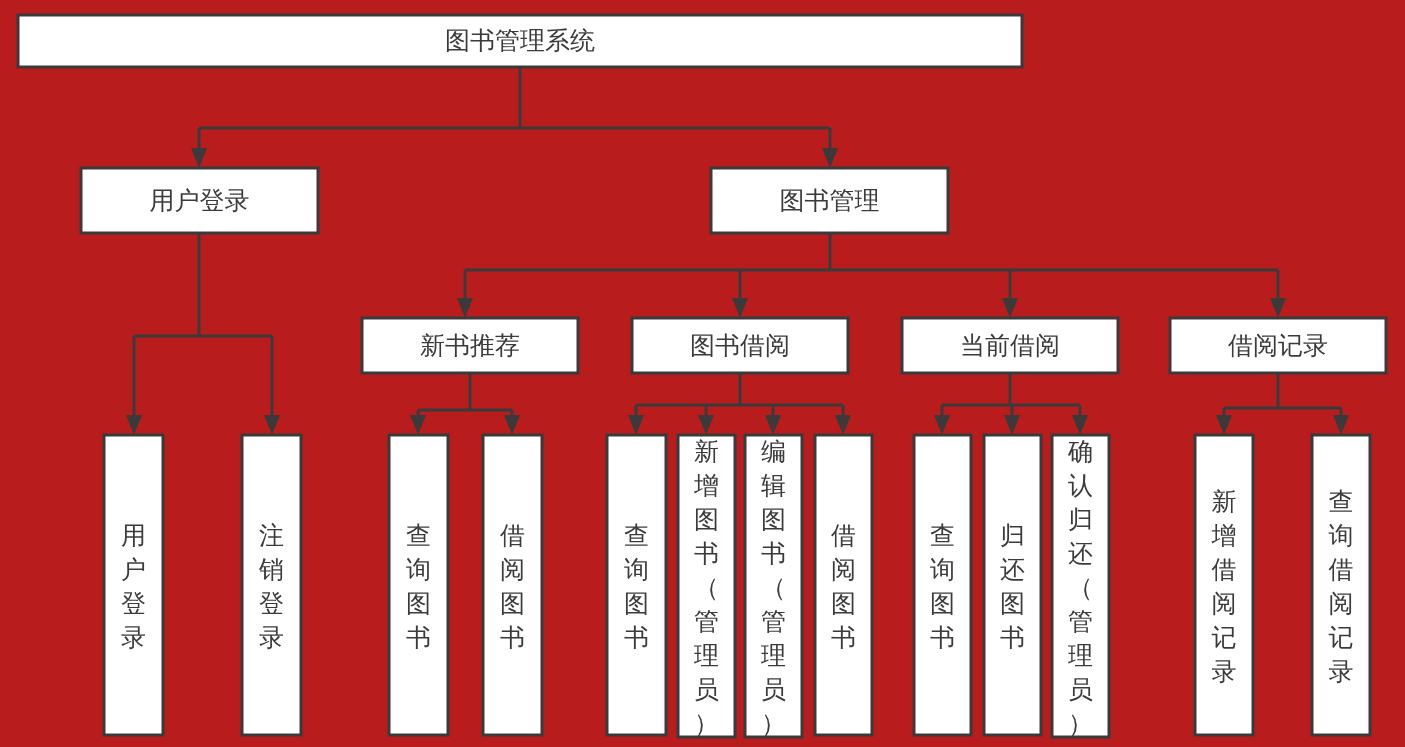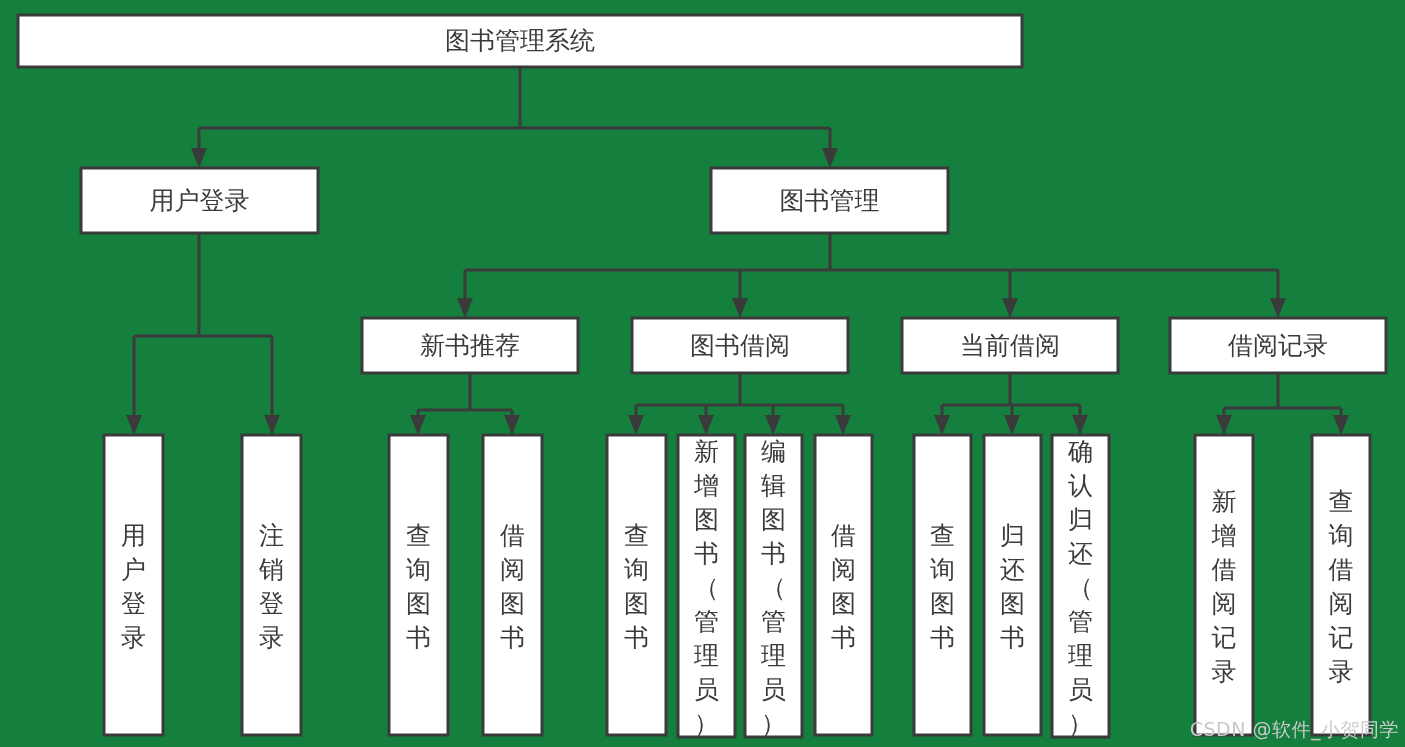--- a/index.html
+++ b/index.html
@@ -1,21 +1,21 @@
 <!DOCTYPE html>
 <html><head>
 <meta charset="utf-8">
 <title>图书管理系统 功能结构图</title>
 <style>
   html,body{margin:0;padding:0;background:#ffffff;}
   body{
     font-family:"DejaVu Sans","Liberation Sans",sans-serif;
     width:1405px;height:747px;overflow:hidden;
   }
-  #diagram-root{position:relative;width:1405px;height:747px;background:#15803d;}
+  #diagram-root{position:relative;width:1405px;height:747px;background:#b91c1c;}
   svg#flow{position:absolute;left:0;top:0;width:1405px;height:747px;display:block;}
   .node-box{fill:#ffffff;stroke:#3a3a3a;stroke-width:3;}
   .link-line{stroke:#3a3a3a;stroke-width:3;fill:none;stroke-linecap:butt;}
   .arrow-head{fill:#3a3a3a;stroke:none;}
   .node-label{
     font-family:"DejaVu Sans","Liberation Sans",sans-serif;
     fill:#3b3b3b;
     font-size:25px;
     text-anchor:middle;
     dominant-baseline:middle;
@@ -186,14 +186,13 @@
         <g>
           <rect x="1195" y="435" width="58" height="300" class="node-box"></rect>
           <text x="1224" y="509.52" class="node-label-vertical"><tspan x="1224" dy="0">新</tspan><tspan x="1224" dy="34">增</tspan><tspan x="1224" dy="34">借</tspan><tspan x="1224" dy="34">阅</tspan><tspan x="1224" dy="34">记</tspan><tspan x="1224" dy="34">录</tspan></text>
         </g>
         <g>
           <rect x="1312" y="435" width="58" height="300" class="node-box"></rect>
           <text x="1341" y="509.52" class="node-label-vertical"><tspan x="1341" dy="0">查</tspan><tspan x="1341" dy="34">询</tspan><tspan x="1341" dy="34">借</tspan><tspan x="1341" dy="34">阅</tspan><tspan x="1341" dy="34">记</tspan><tspan x="1341" dy="34">录</tspan></text>
         </g>
       </g>
   </svg>
-  <div class="watermark">CSDN @软件_小贺同学</div>
 </div>
 
 </body></html>

